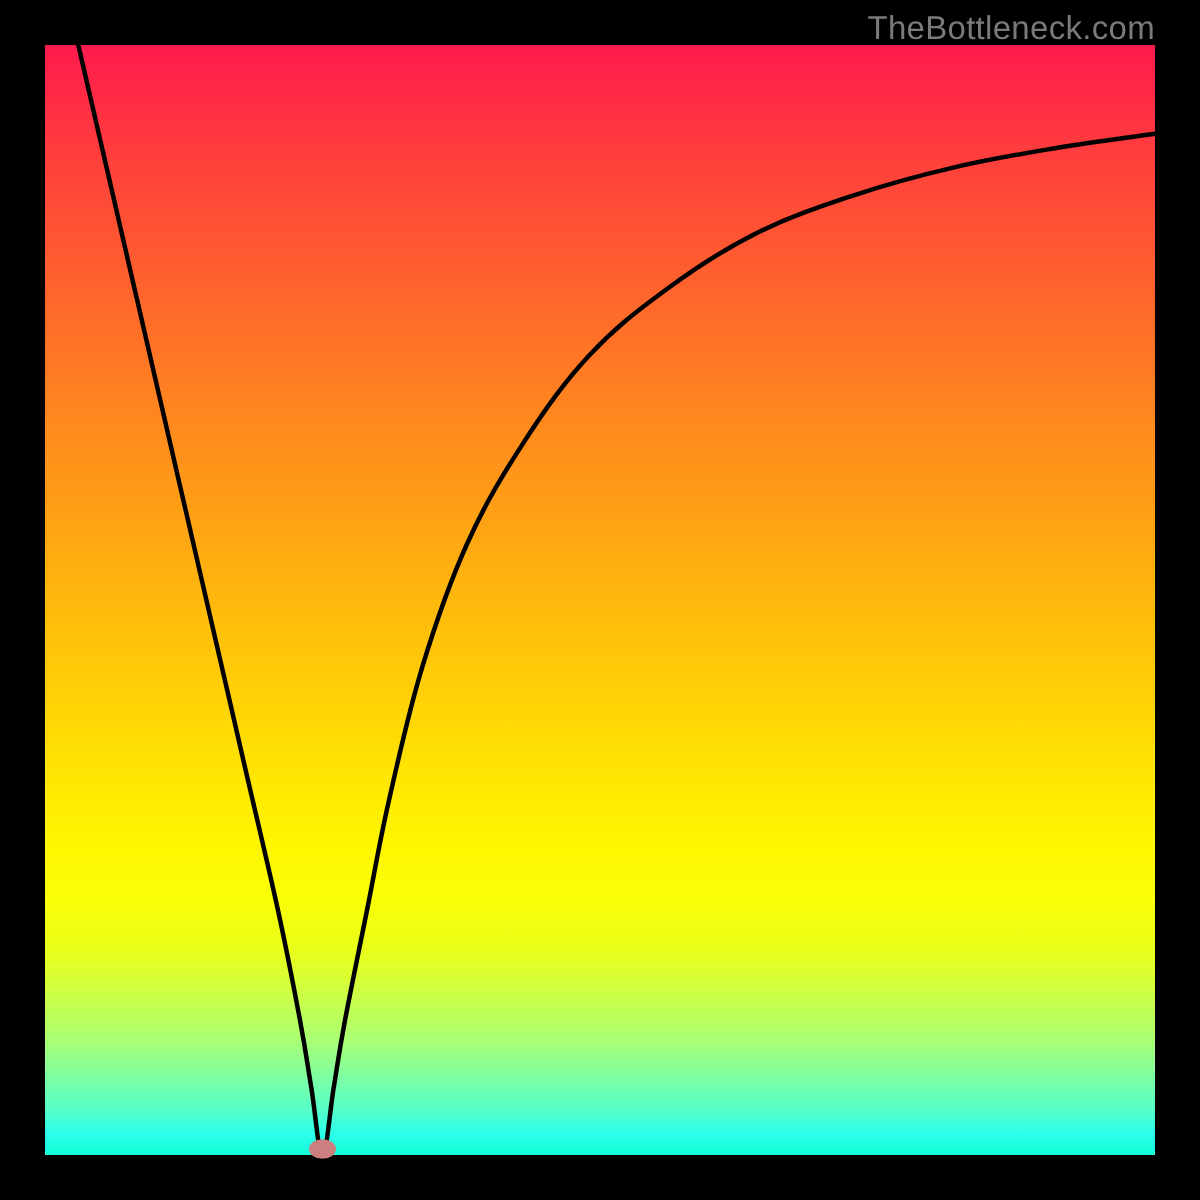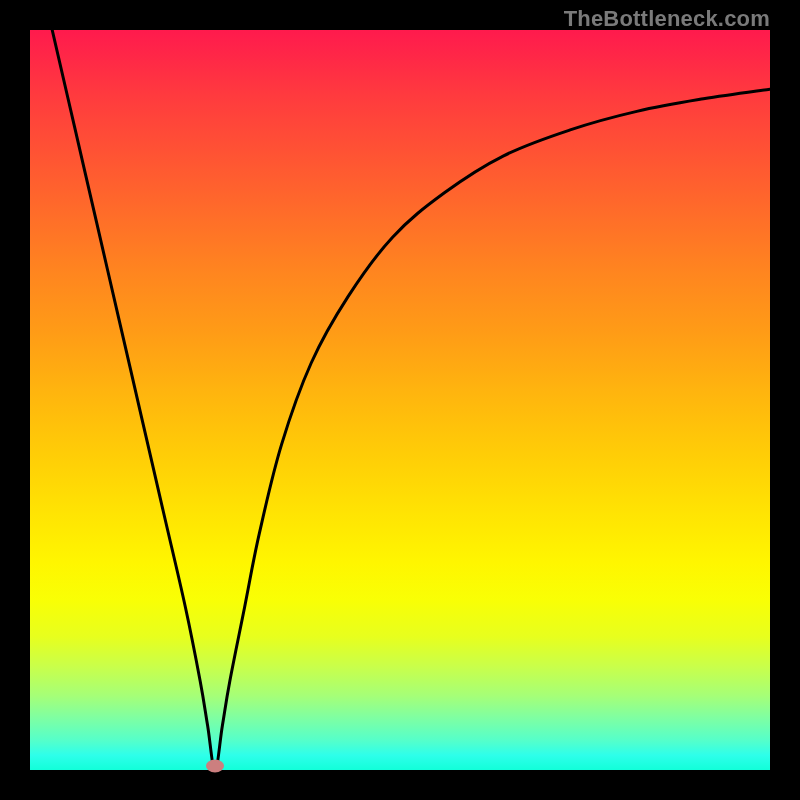--- a/index.html
+++ b/index.html
@@ -50,21 +50,21 @@
     top: 0;
     width: 740px;
     height: 740px;
   }
   .watermark {
     position: absolute;
     top: 6px;
     right: 30px;
     color: #7a7a7a;
     font-size: 22px;
-    font-weight: 700;
+    font-weight: 400;
     letter-spacing: 0.2px;
   }
   .marker {
     position: absolute;
     width: 18px;
     height: 13px;
     border-radius: 50%;
     background: #cc7f7f;
     transform: translate(-50%, -50%);
   }

